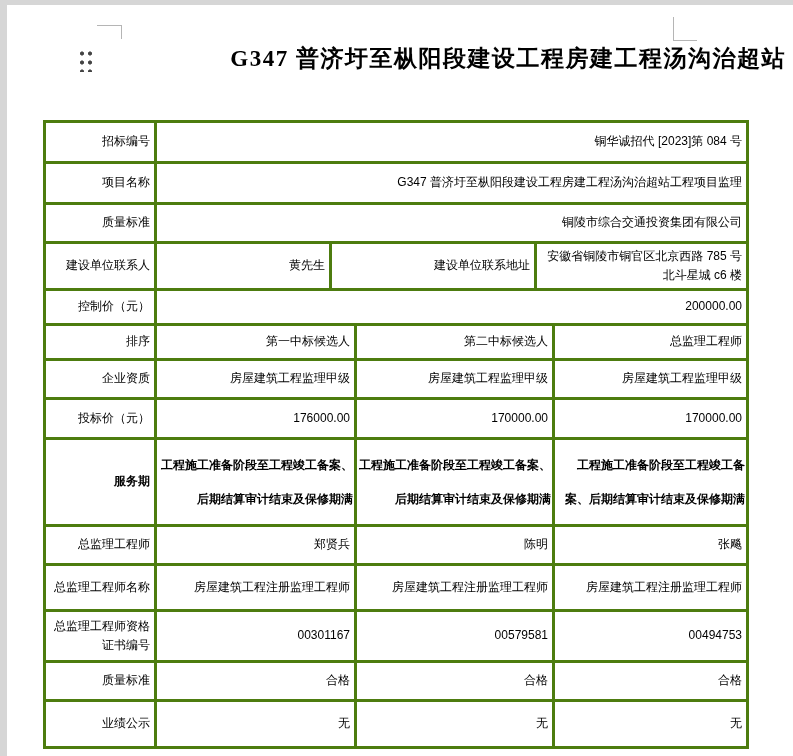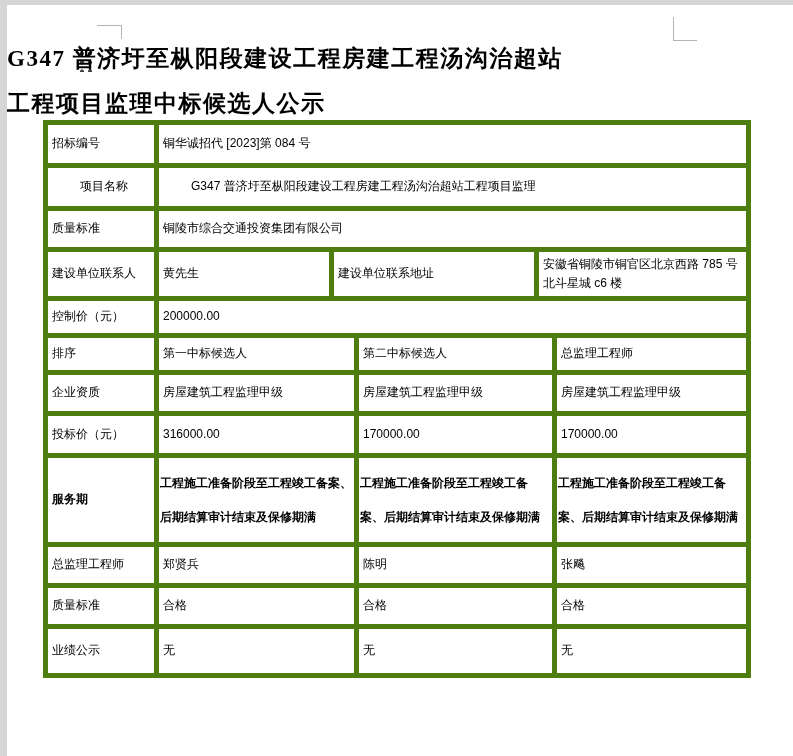--- a/index.html
+++ b/index.html
@@ -20,34 +20,34 @@
     border-left:1px solid #b5b5b5; border-bottom:1px solid #b5b5b5;
   }
   .drag-handle {
     position:absolute; left:77px; top:48px; width:16px; height:24px; cursor:move;
     background-image: radial-gradient(circle, #444 1.6px, rgba(68,68,68,.35) 2.2px, transparent 2.4px);
     background-size: 8px 9px; background-position: 1px 1px; background-repeat:repeat;
   }
 
   .doc-title {
     position:absolute; left:7px; top:36px; width:779px;
-    text-align:left; font-family:"Liberation Serif", serif;
+    text-align:right; font-family:"Liberation Serif", serif;
     font-weight:bold; font-size:23px; line-height:45px; letter-spacing:1.5px;
     white-space:nowrap;
   }
 
   table.notice {
     position:absolute; left:43px; top:120px;
     border-collapse:collapse; table-layout:fixed;
     border:2px solid #000;
     font-size:12px;
   }
   table.notice td {
-    border:5px solid #4d7c0f;
-    text-align:left; vertical-align:middle;
+    border:3px solid #4d7c0f;
+    text-align:right; vertical-align:middle;
     padding:2px 4px; overflow:hidden;
     line-height:1.6;
   }
   tr.r1  td { height:34px; }
   tr.r2  td { height:34px;padding-left:32px; }
   tr.r3  td { height:32px; }
   tr.r4  td { height:40px; }
   tr.r5  td { height:28px; }
   tr.r6  td { height:28px; }
   tr.r7  td { height:48px; }
@@ -66,21 +66,20 @@
 <body>
 
 <div class="edge-top"></div>
 <div class="edge-left"></div>
 <div class="corner-mark-tl"></div>
 <div class="corner-mark-tr"></div>
 <div class="drag-handle"></div>
 
 <div class="doc-title">
   <div>G347 普济圩至枞阳段建设工程房建工程汤沟治超站</div>
-  <div>工程项目监理中标候选人公示</div>
 </div>
 
 <table class="notice">
   <colgroup>
     <col style="width:111px">
       <col style="width:175px">
       <col style="width:25px">
     <col style="width:180px">
       <col style="width:18px">
       <col style="width:194px">
@@ -119,35 +118,47 @@
     <td>总监理工程师</td>
   </tr>
   <tr class="r8">
     <td>企业资质</td>
     <td colspan="2">房屋建筑工程监理甲级</td>
     <td colspan="2">房屋建筑工程监理甲级</td>
     <td>房屋建筑工程监理甲级</td>
   </tr>
   <tr class="r9">
     <td>投标价（元）</td>
-    <td colspan="2">316000.00</td>
+    <td colspan="2">176000.00</td>
     <td colspan="2">170000.00</td>
     <td>170000.00</td>
   </tr>
   <tr class="r10">
     <td>服务期</td>
     <td colspan="2" class="svc">工程施工准备阶段至工程竣工备案、后期结算审计结束及保修期满</td>
     <td colspan="2" class="svc">工程施工准备阶段至工程竣工备案、后期结算审计结束及保修期满</td>
     <td class="svc">工程施工准备阶段至工程竣工备案、后期结算审计结束及保修期满</td>
   </tr>
   <tr class="r11">
     <td>总监理工程师</td>
     <td colspan="2">郑贤兵</td>
     <td colspan="2">陈明</td>
     <td>张飚</td>
+  </tr>
+  <tr class="r12">
+    <td>总监理工程师名称</td>
+    <td colspan="2">房屋建筑工程注册监理工程师</td>
+    <td colspan="2">房屋建筑工程注册监理工程师</td>
+    <td>房屋建筑工程注册监理工程师</td>
+  </tr>
+  <tr class="r13">
+    <td>总监理工程师资格证书编号</td>
+    <td colspan="2">00301167</td>
+    <td colspan="2">00579581</td>
+    <td>00494753</td>
   </tr>
   <tr class="r14">
     <td>质量标准</td>
     <td colspan="2">合格</td>
     <td colspan="2">合格</td>
     <td>合格</td>
   </tr>
   <tr class="r15">
     <td>业绩公示</td>
     <td colspan="2">无</td>

